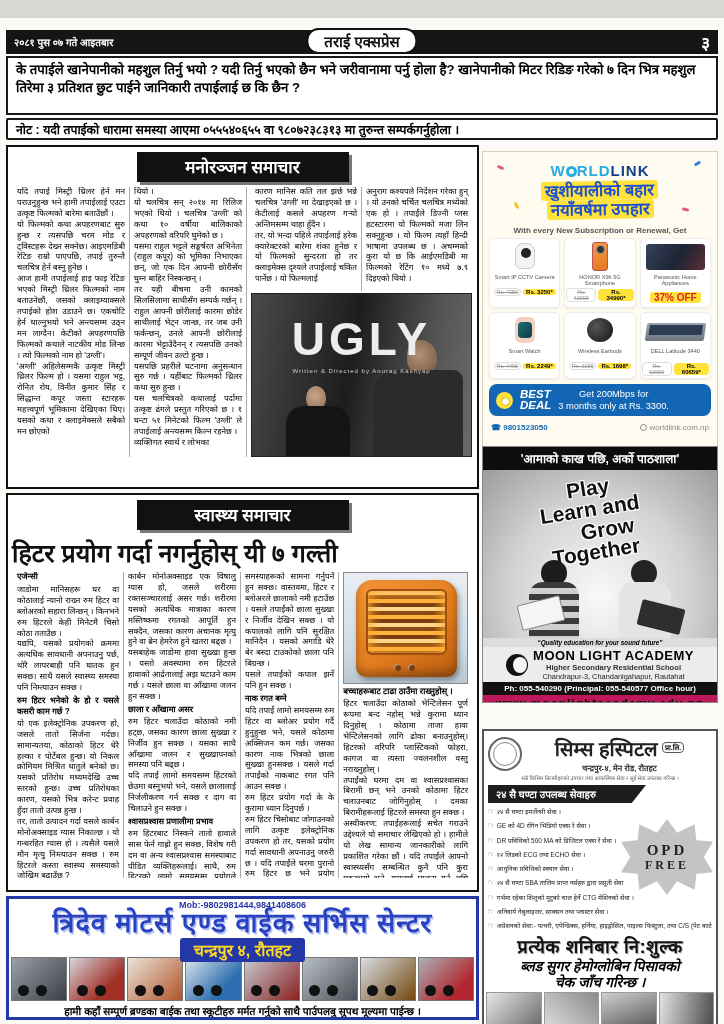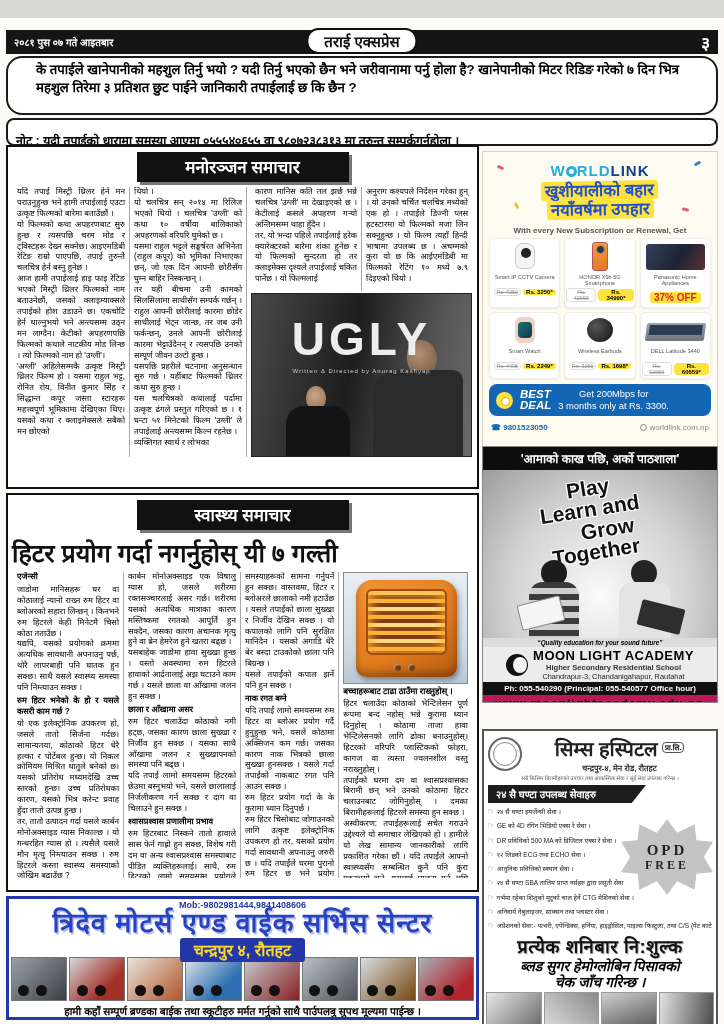--- a/index.html
+++ b/index.html
@@ -9,24 +9,24 @@
 
   
   .topbar { position:absolute; left:6px; right:6px; top:12px; height:24px; background:#151515; color:#fff;
             display:flex; align-items:center; padding:0 8px; }
   .topbar .date { font-size:10px; font-weight:bold; flex:1; }
   .masthead { background:#fff; color:#111; border:2px solid #111; border-radius:12px; padding:1px 16px;
               font-size:15px; font-weight:bold; white-space:nowrap; position:absolute; left:50%; transform:translateX(-50%); top:-2px; }
   .pageno { font-size:17px; font-weight:bold; margin-left:auto; }
 
   
-  .notice { position:absolute; left:6px; right:6px; top:38px; height:59px; border:2.5px solid #1a1a1a; border-radius:16px;
-            background:#fff; padding:3px 28px; font-size:13.2px; font-weight:bold; line-height:1.38; overflow:hidden; }
-  .noteline { position:absolute; left:6px; right:6px; top:100px; height:22px; border:2.5px solid #1a1a1a; border-radius:8px;
-            background:#fff; padding:12px 8px; font-size:12.3px; font-weight:bold; overflow:hidden; white-space:nowrap; }
+  .notice { position:absolute; left:6px; right:6px; top:38px; height:59px; border:2.5px solid #1a1a1a; border-radius:0;
+            background:#fff; padding:3px 8px; font-size:13.2px; font-weight:bold; line-height:1.38; overflow:hidden; }
+  .noteline { position:absolute; left:6px; right:6px; top:100px; height:22px; border:2.5px solid #1a1a1a; border-radius:2px;
+            background:#fff; padding:1px 8px; font-size:12.3px; font-weight:bold; overflow:hidden; white-space:nowrap; }
 
   
   .sec { position:absolute; left:6px; width:473px; background:#fff; border:2px solid #111; overflow:hidden; }
   .sec-head { width:212px; margin:5px auto 3px; background:#111; color:#fff; text-align:center; font-weight:bold;
               font-size:17px; padding:3px 0 4px; box-shadow:3px 3px 0 #777; }
   .headline { font-weight:bold; color:#111; padding:2px 4px 1px; white-space:nowrap; overflow:hidden; }
   .ent-headline { font-size:20px; }
   .hea-headline { font-size:25px; letter-spacing:0; }
 
   .cols { display:flex; padding:2px 5px 4px; }

